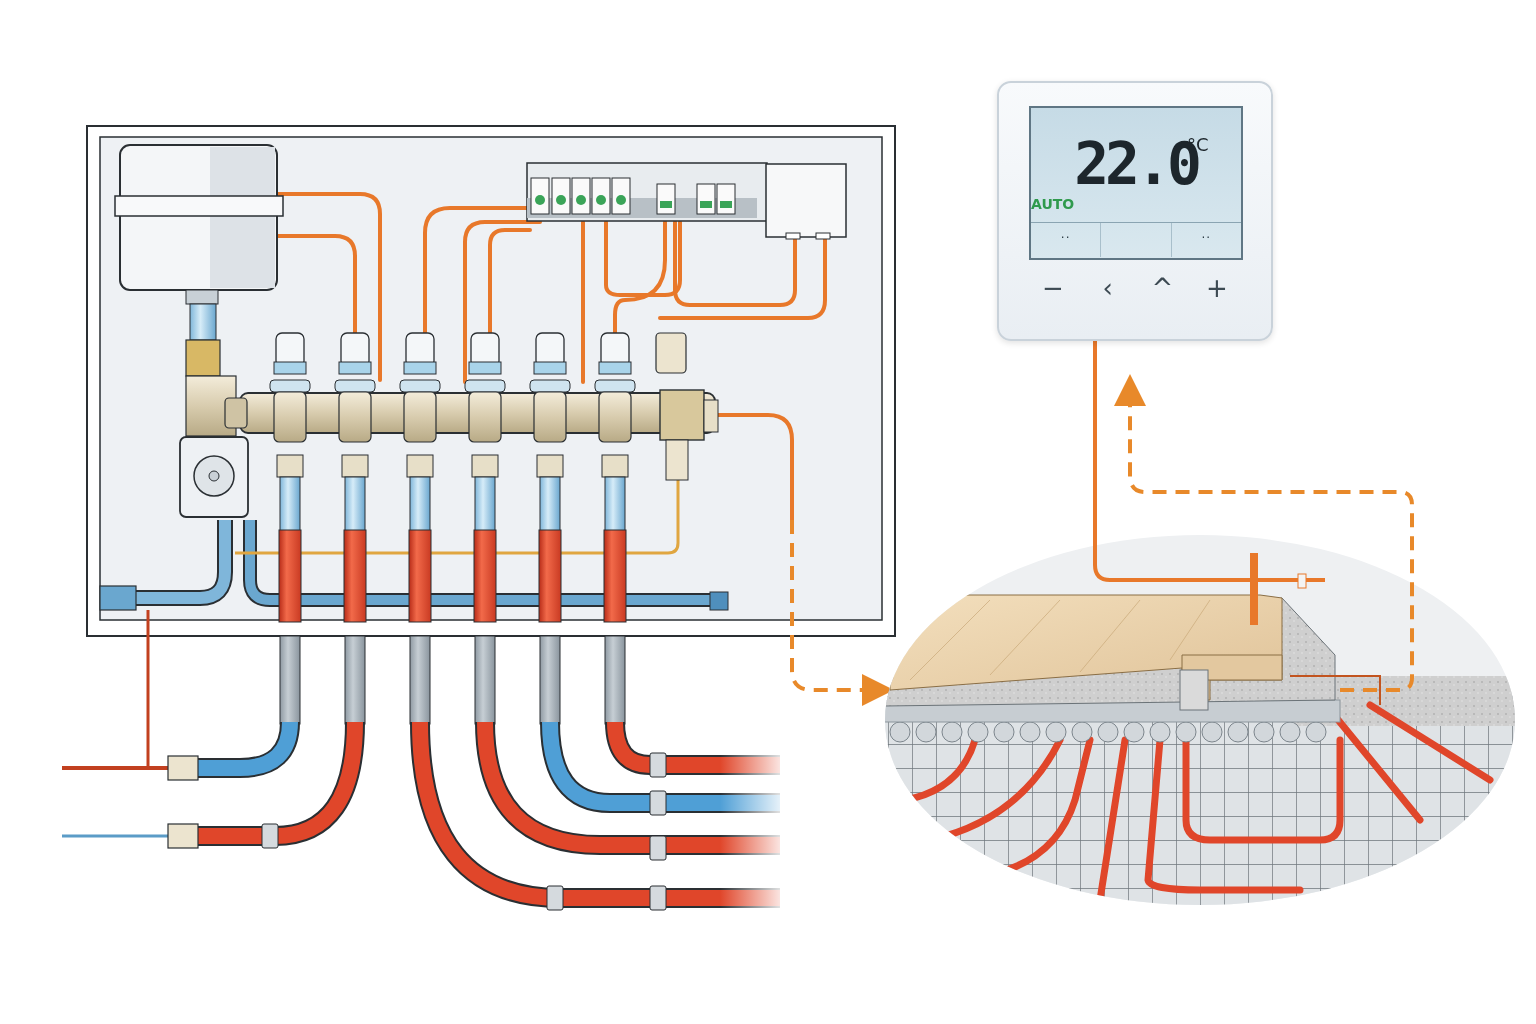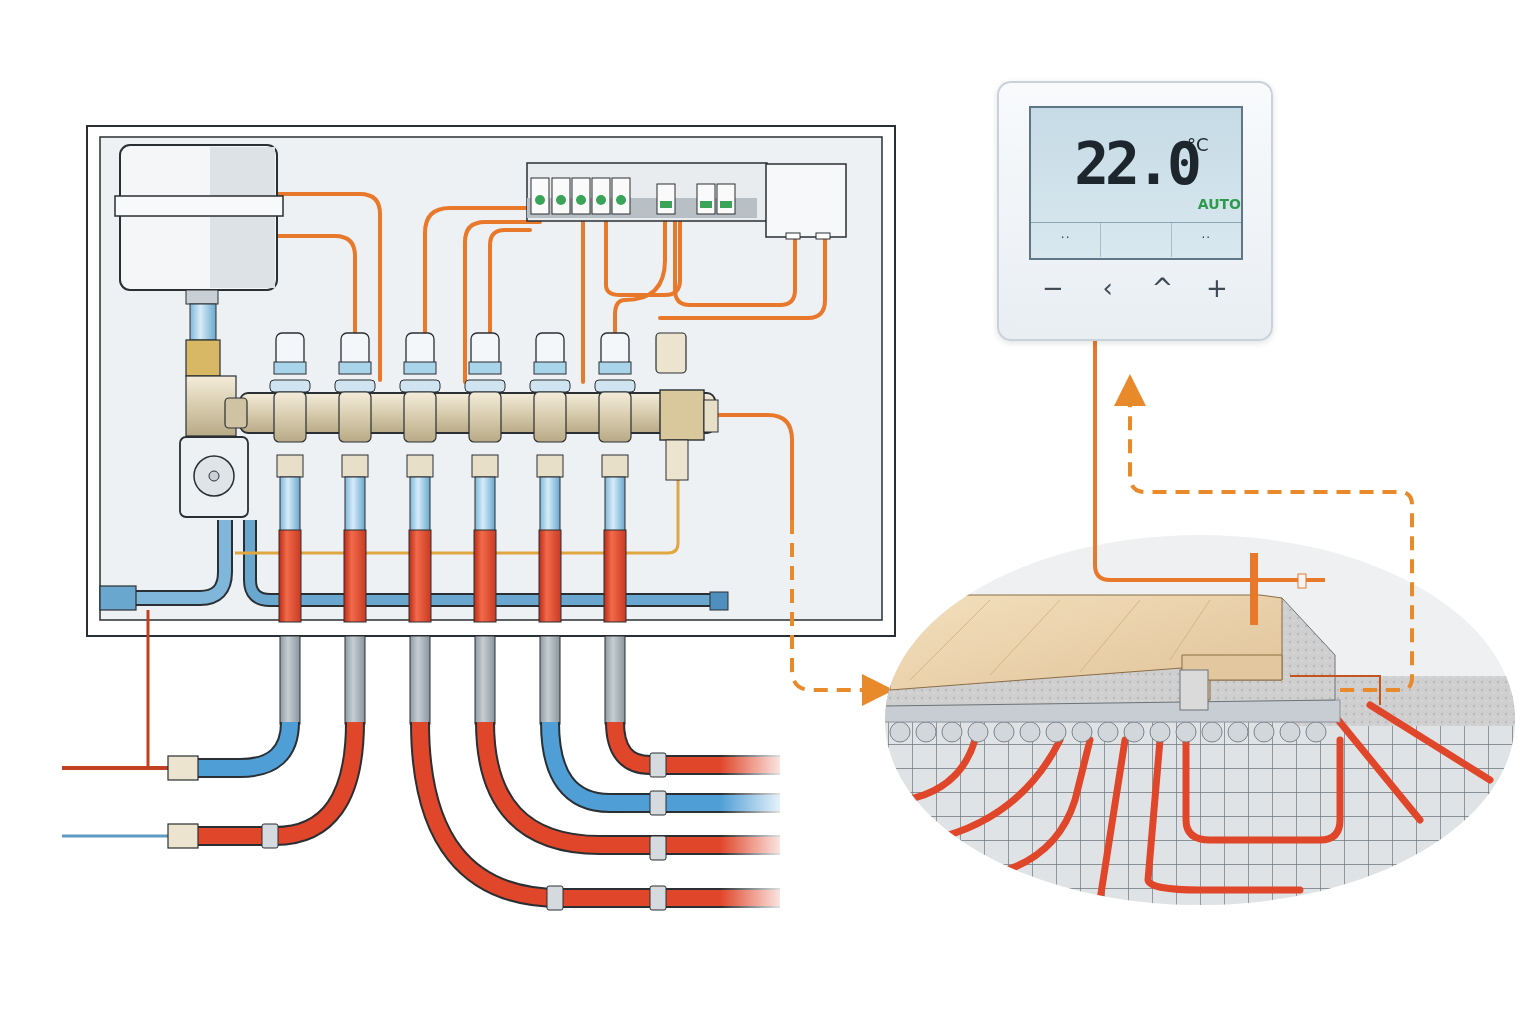--- a/index.html
+++ b/index.html
@@ -2,21 +2,21 @@
 <html><head>
 <meta charset="utf-8">
 <style>
   html, body { margin:0; padding:0; background:#ffffff; }
   body { width:1536px; height:1024px; position:relative; overflow:hidden; font-family:"DejaVu Sans", sans-serif; }
   #scene { position:absolute; left:0; top:0; width:1536px; height:1024px; }
   .thermo { position:absolute; left:997px; top:81px; width:272px; height:256px; border:2px solid #c9d2da; border-radius:14px; background:linear-gradient(180deg,#f8fafc,#e9eef3); box-shadow:0 2px 6px rgba(0,0,0,.12); }
   .thermo .screen { position:absolute; left:30px; top:23px; width:210px; height:150px; background:linear-gradient(180deg,#c6dbe6,#d9e8ef); border:2px solid #5f7684; }
   .thermo .temp { position:absolute; left:0; right:0; top:22px; text-align:center; font-family:"DejaVu Sans Mono", monospace; font-size:58px; letter-spacing:-4px; color:#1d262c; font-weight:bold; }
   .thermo .unit { position:absolute; left:156px; top:26px; font-size:18px; color:#1d262c; }
-  .thermo .mode { position:absolute; left:0; right:0; top:88px; text-align:right; font-size:14px; font-weight:bold; color:#2f9a4d; }
+  .thermo .mode { position:absolute; left:0; right:0; top:88px; text-align:left; font-size:14px; font-weight:bold; color:#2f9a4d; }
   .thermo .softrow { position:absolute; left:0; right:0; top:114px; height:34px; border-top:1px solid #8aa4b2; display:flex; }
   .thermo .softkey { flex:1; text-align:center; line-height:30px; font-size:12px; color:#2b3a44; border-right:1px solid #a8bfcb; letter-spacing:1px; }
   .thermo .softkey:last-child { border-right:none; }
   .thermo .buttons { position:absolute; left:36px; right:36px; top:190px; display:flex; justify-content:space-between; }
   .thermo .btn { width:36px; height:30px; text-align:center; font-size:26px; line-height:30px; color:#3d4a53; cursor:pointer; background:none; border:none; padding:0; font-family:"DejaVu Sans", sans-serif; }
 </style>
 </head>
 <body>
 
 <svg id="scene" viewBox="0 0 1536 1024">

